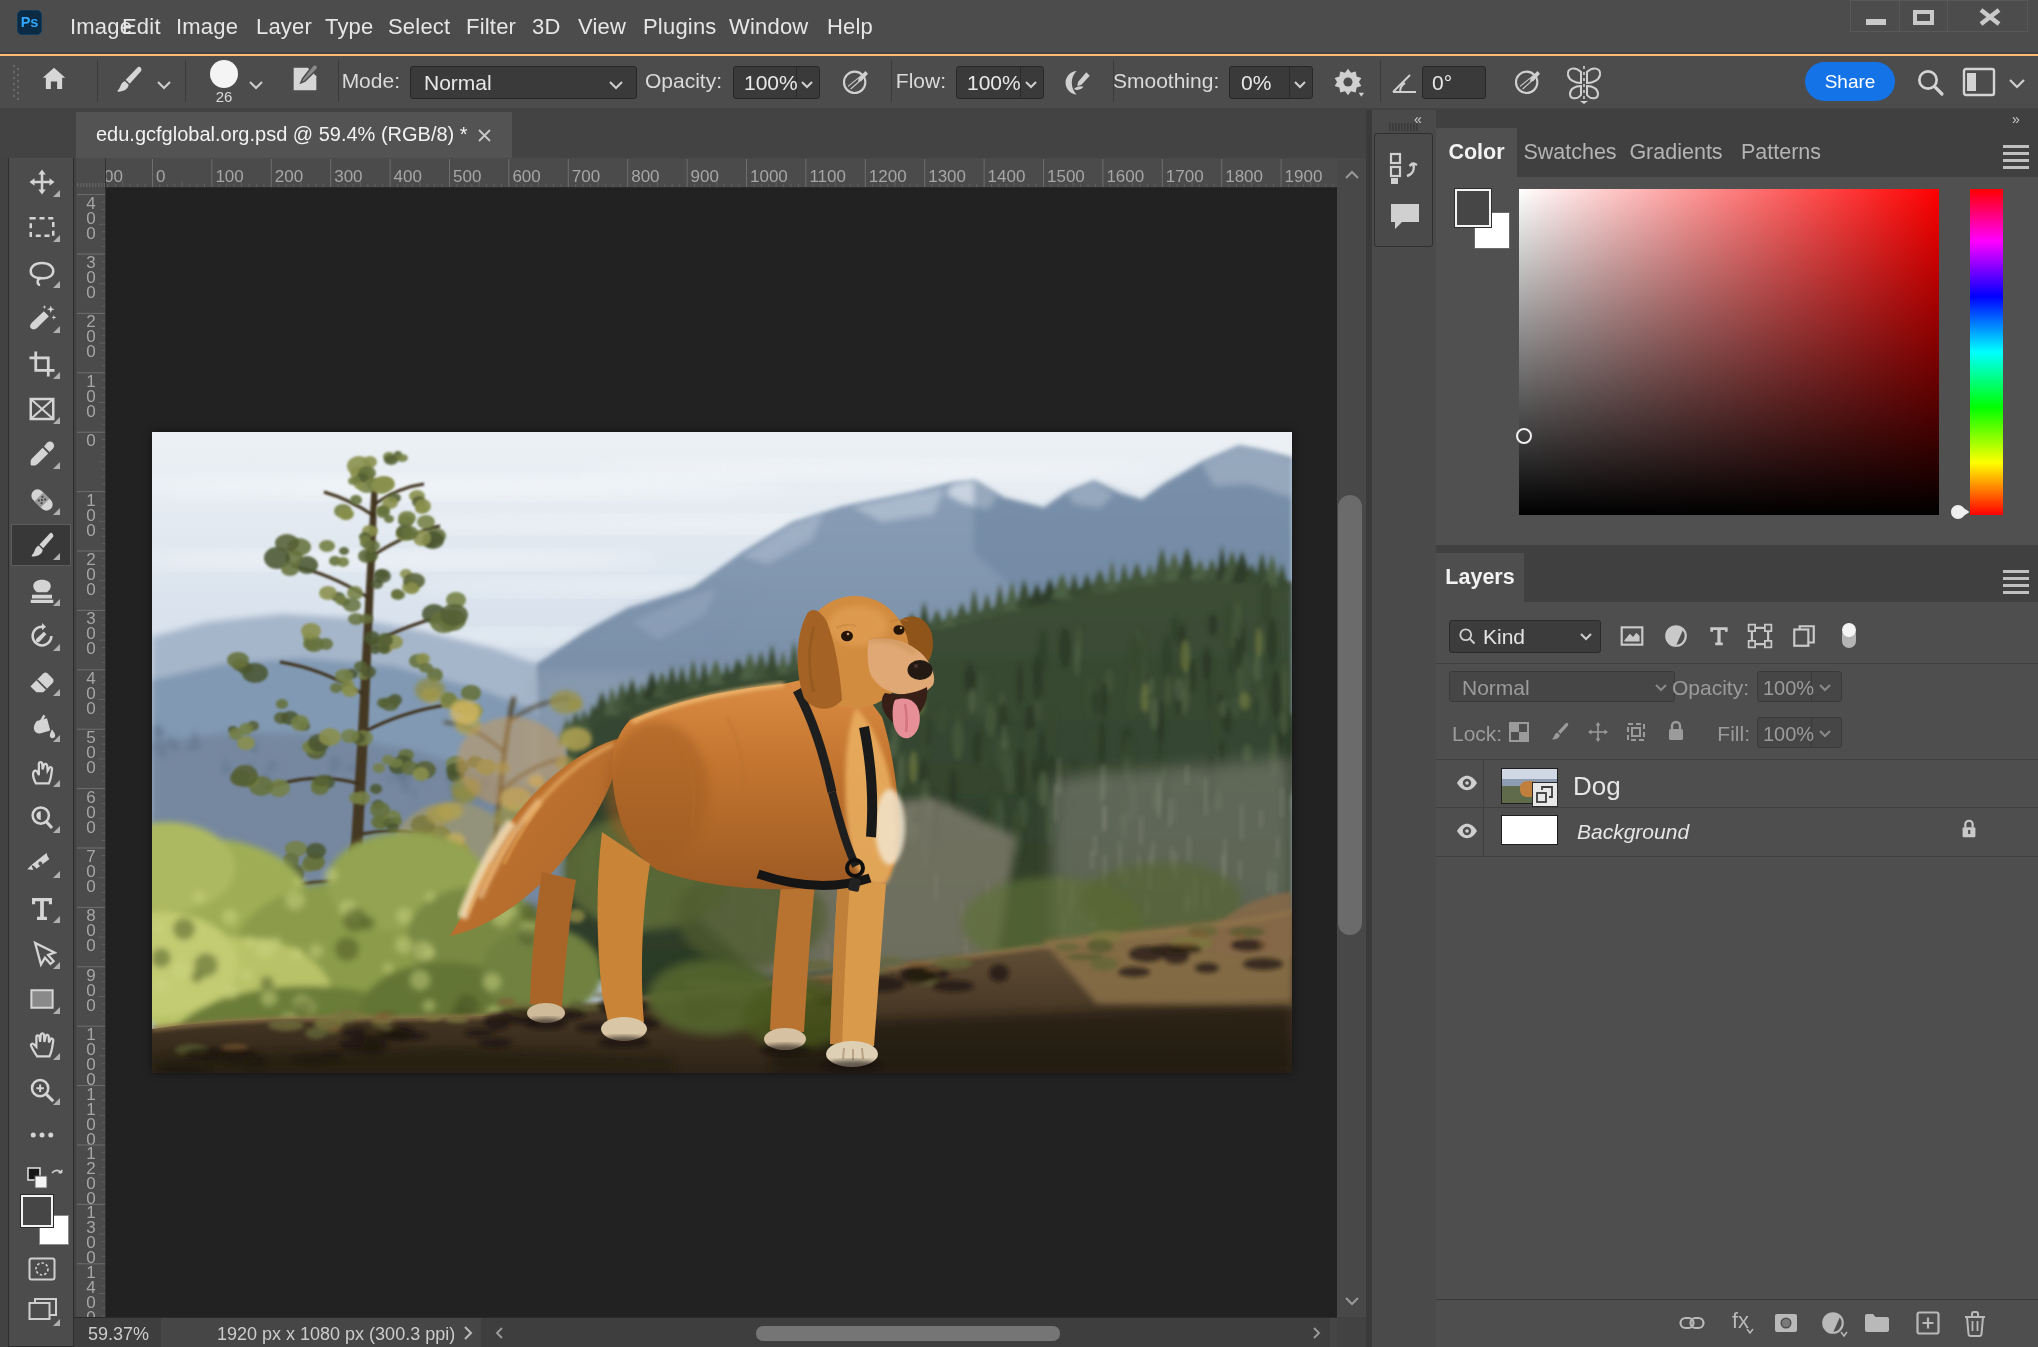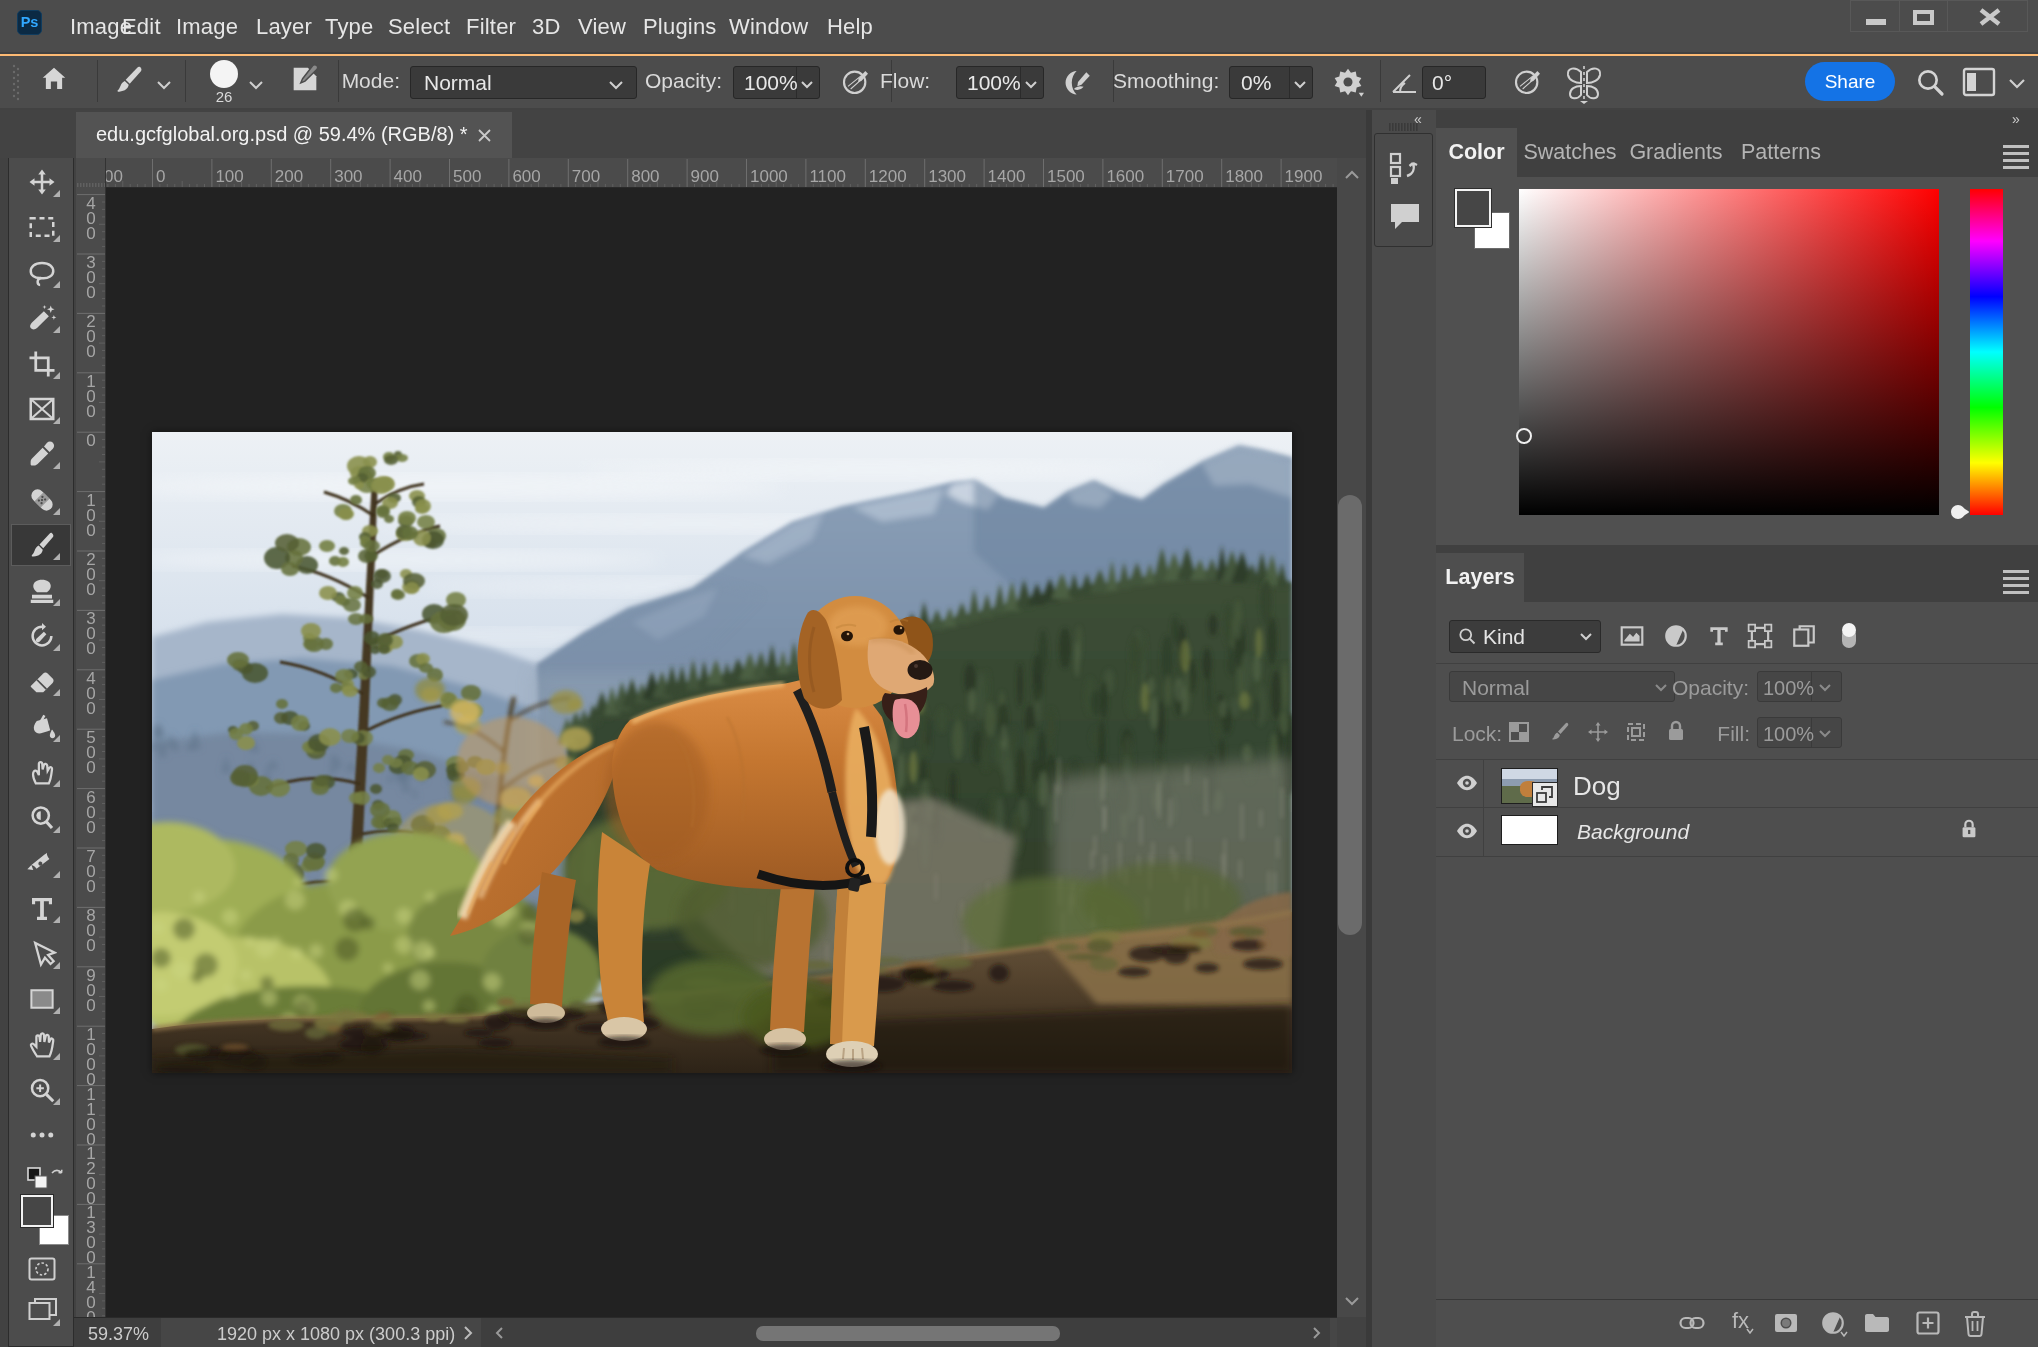--- a/index.html
+++ b/index.html
@@ -110,21 +110,21 @@
   <span class="dtext" style="left:744px;top:15px;">100%</span>
   <svg class="abs" style="left:800px;top:24px;" width="14" height="9" viewBox="0 0 14 9">
       <path d="M2 2 L7 7 L12 2" stroke="#cfcfcf" stroke-width="2" fill="none"></path>
     </svg>
   <svg class="abs" style="left:840px;top:9px;" width="32" height="32" viewBox="0 0 24 24">
     <circle cx="11" cy="13" r="8" fill="none" stroke="#d0d0d0" stroke-width="1.6"></circle>
     <path d="M6 16 L16 8 M8 18 L17 10" stroke="#d0d0d0" stroke-width="0.8"></path>
     <path d="M14 10 L19 4.5 L21 6.5 L16 12 L13.5 12.8 Z" fill="#d0d0d0"></path>
   </svg>
   <div class="optsep" style="left:891px;"></div>
-  <span class="optlabel" style="left:880px;width:66px;text-align:left;">Flow:</span>
+  <span class="optlabel" style="left:880px;width:66px;text-align:right;">Flow:</span>
   <div class="dbox" style="left:956px;top:10px;width:88px;height:33px;"></div>
   <div class="abs" style="left:1020px;top:11px;width:1px;height:31px;background:#2b2b2b;"></div>
   <span class="dtext" style="left:967px;top:15px;">100%</span>
   <svg class="abs" style="left:1024px;top:24px;" width="14" height="9" viewBox="0 0 14 9">
       <path d="M2 2 L7 7 L12 2" stroke="#cfcfcf" stroke-width="2" fill="none"></path>
     </svg>
   <svg class="abs" style="left:1060px;top:9px;" width="36" height="34" viewBox="0 0 26 24">
     <path d="M12 4 C8 4 4 8 4 12.5 C4 17 8 21 12 21 C10 19 8.5 16 8.5 12.5 C8.5 9 10 6 12 4 Z" fill="#d0d0d0"></path>
     <path d="M13 12 L19 5 L21.5 7.5 L15.5 14 L12.5 15 Z" fill="#d0d0d0"></path>
     <path d="M10 17 C12 15 15 14.5 17 15.5 C15.5 17.5 12.5 18.5 10 17 Z" fill="#d0d0d0"></path>

